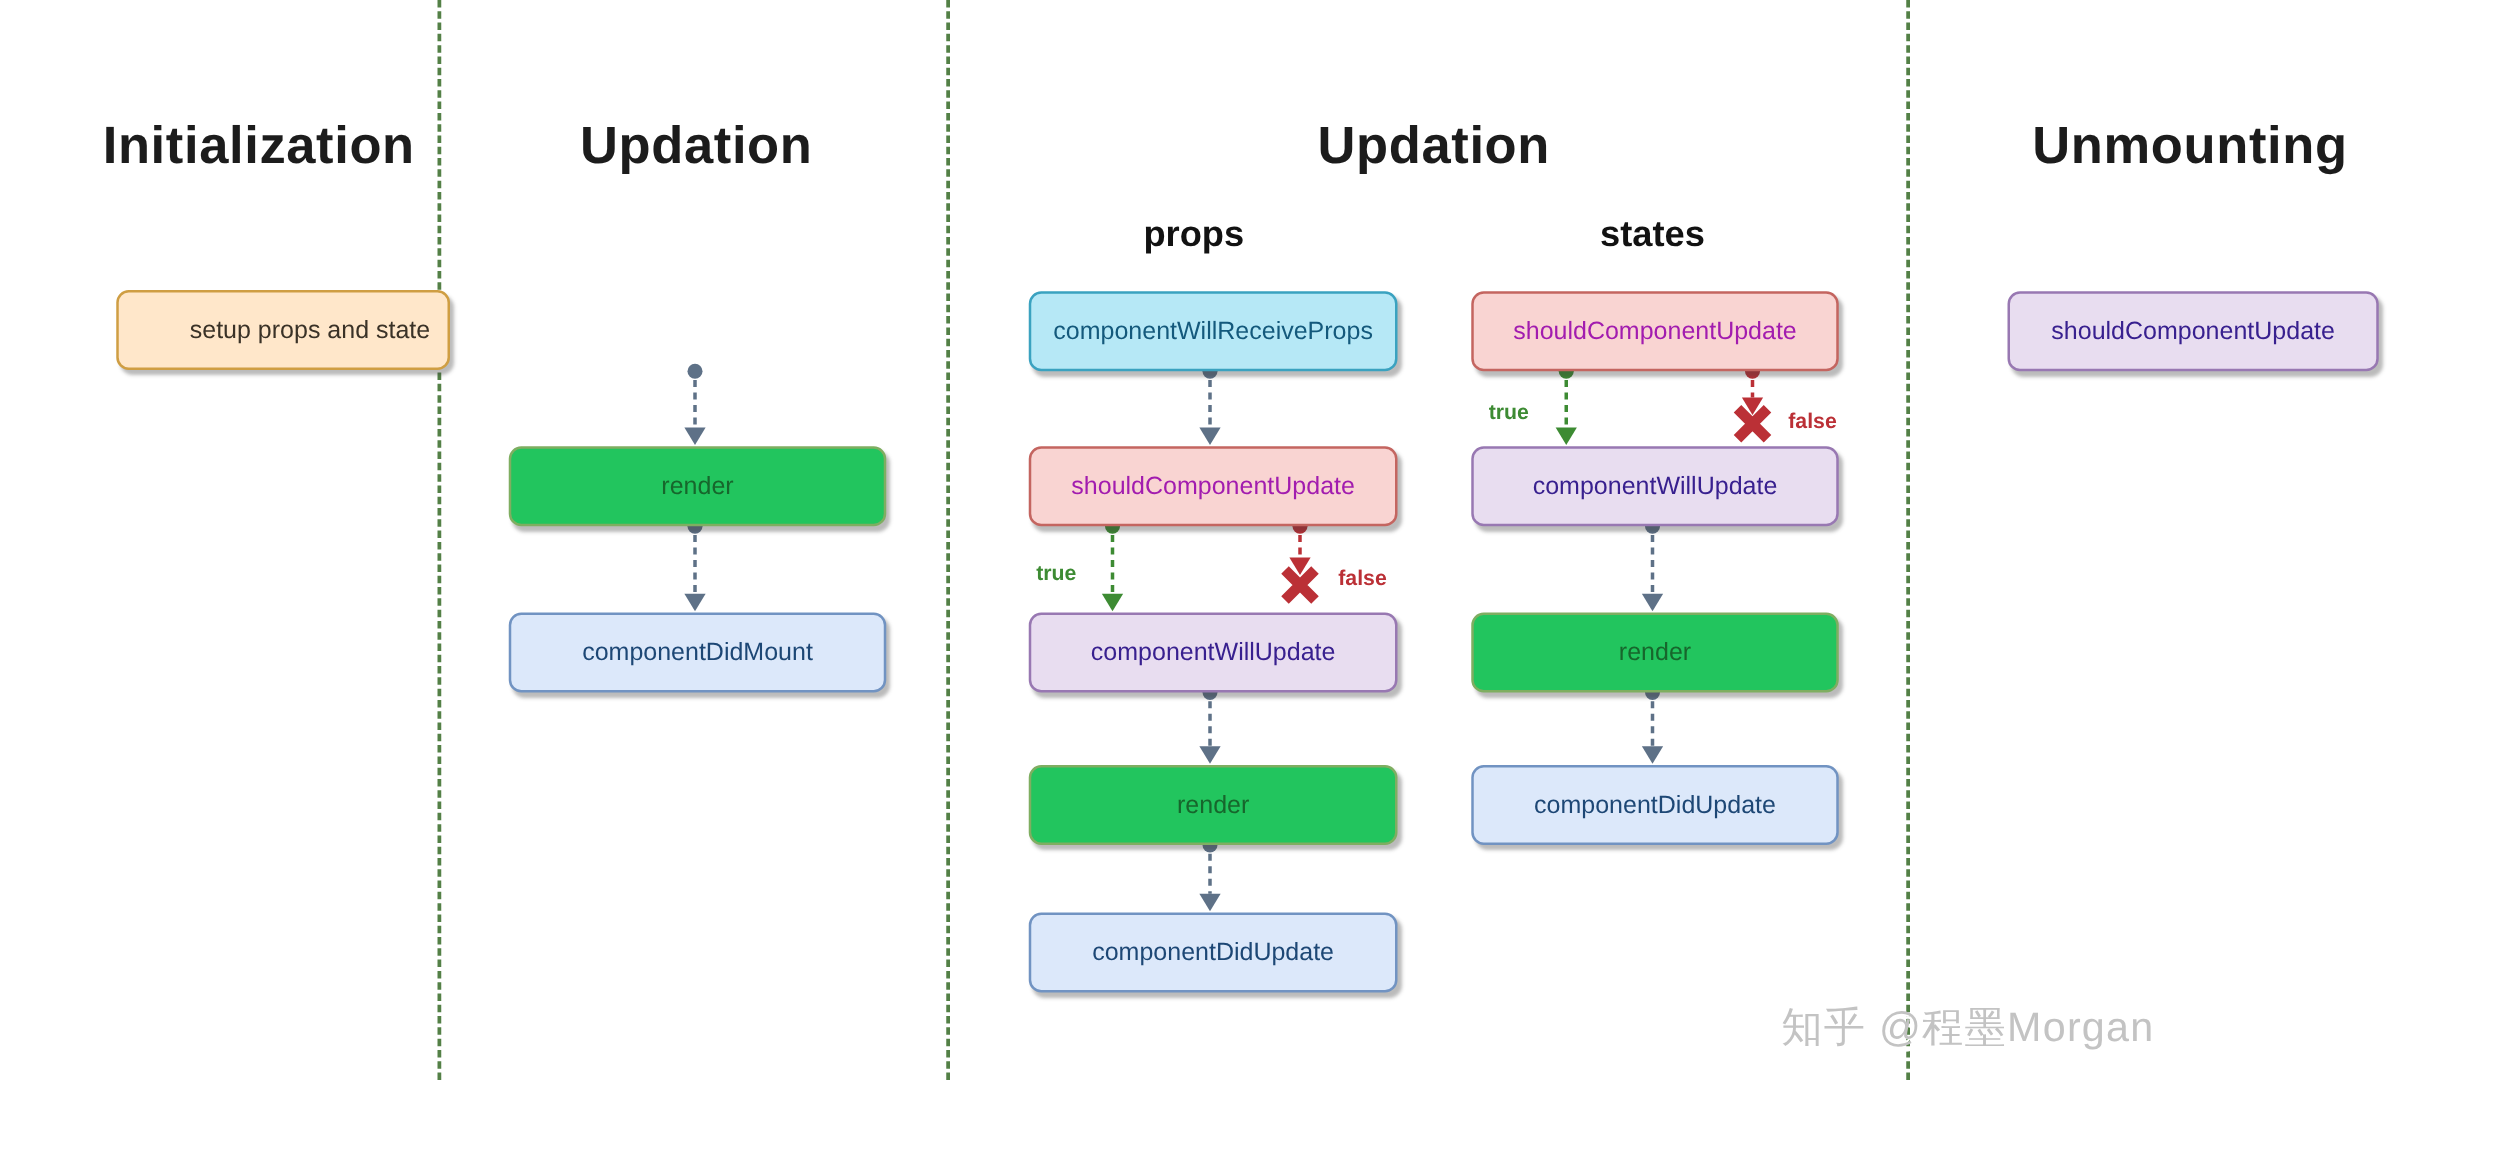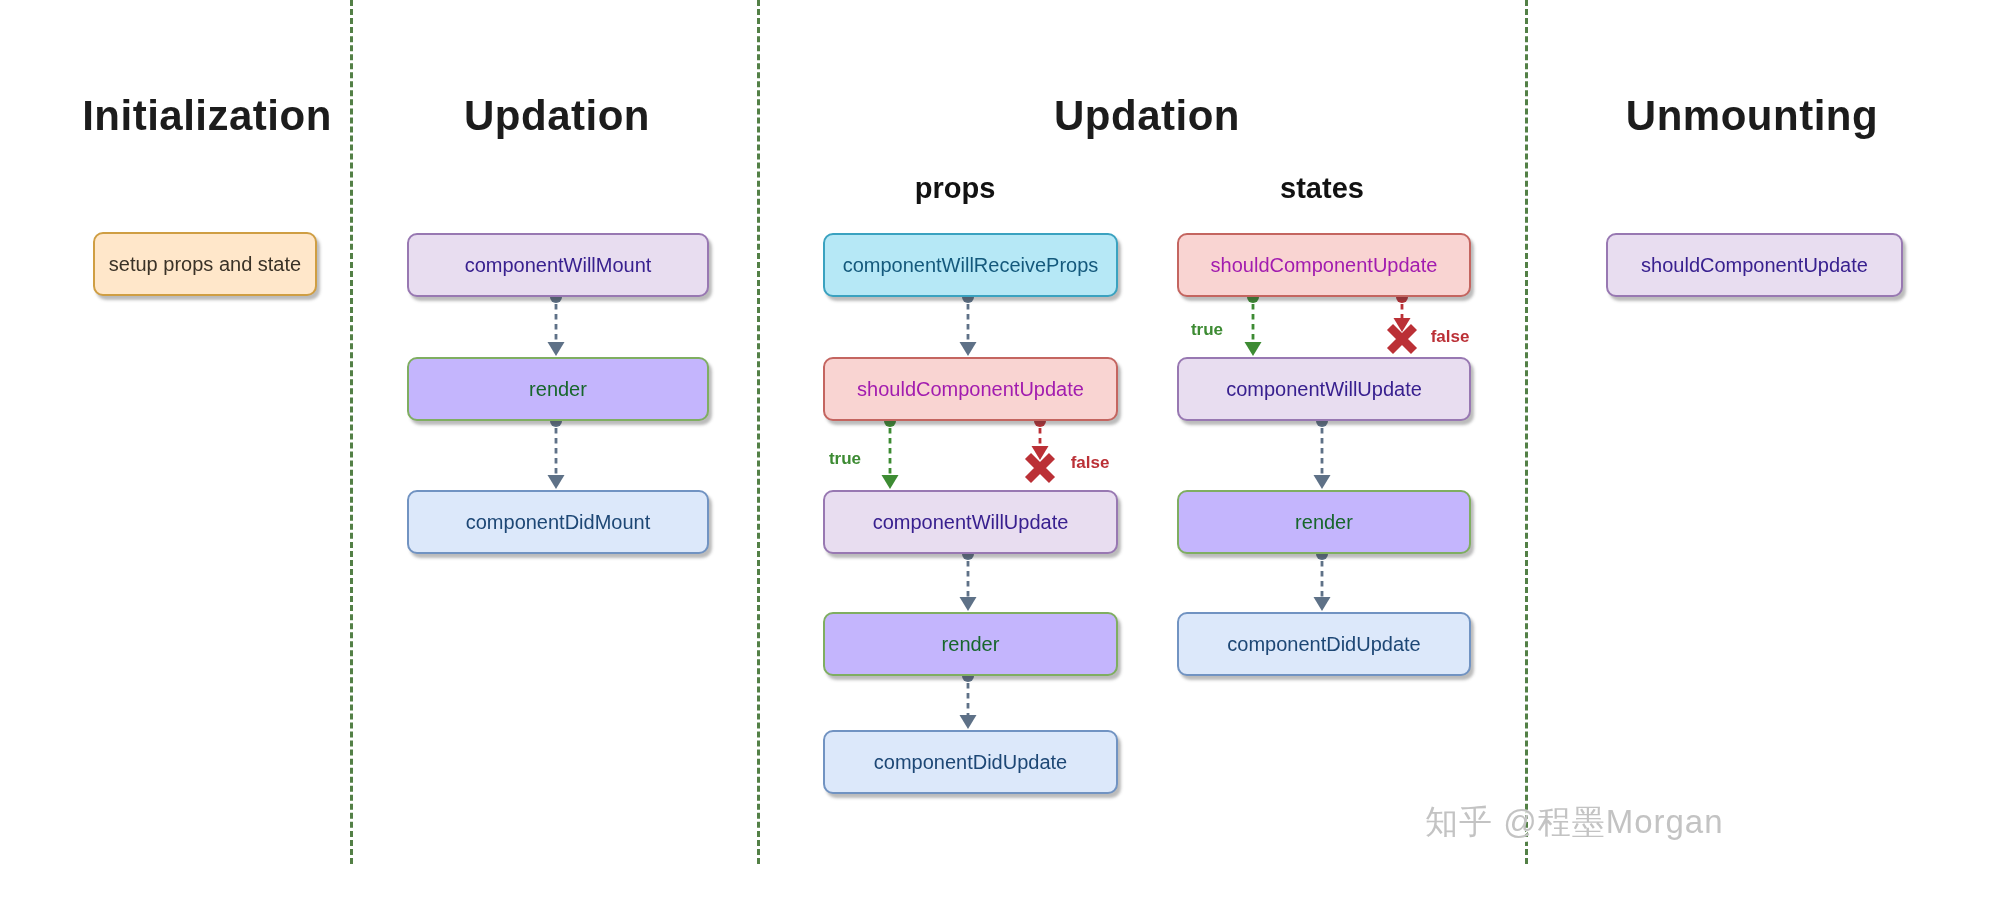--- a/index.html
+++ b/index.html
@@ -14,23 +14,23 @@
   }
   .col-heading{
     position:absolute;transform:translateX(-50%);white-space:nowrap;
     font-size:29px;font-weight:600;color:#121212;
   }
   .node{
     position:absolute;display:flex;align-items:center;justify-content:center;
     border-radius:10px;border:2.5px solid;font-size:20px;font-weight:500;
     box-shadow:3px 4px 3px rgba(60,60,60,0.35);text-align:center;white-space:nowrap;
   }
-  .style-orange{background:#ffe7ca;border-color:#cf9e43;color:#3a3227;}
+  .style-orange{background:#ffe7ca;border-color:#cf9e43;color:#3a3227;padding-left:43px;}
   .style-purple{background:#e8ddf0;border-color:#9878b2;color:#38208f;}
-  .style-green {background:#c4b5fd;border-color:#7fae61;color:#17662c;}
+  .style-green {background:#22c55e;border-color:#7fae61;color:#17662c;}
   .style-blue  {background:#dce8fa;border-color:#7193c2;color:#1d4775;}
   .style-cyan  {background:#b6e8f6;border-color:#3aa2c0;color:#14597c;}
   .style-red   {background:#f9d4d2;border-color:#c46560;color:#a21caf;}
   .branch-label{
     position:absolute;transform:translate(-50%,-50%);white-space:nowrap;
     font-size:17px;font-weight:600;
   }
   .branch-label.true{color:#3d8b33;}
   .branch-label.false{color:#bb3036;}
   #edge-layer{position:absolute;left:0;top:0;}
@@ -113,23 +113,20 @@
 
   <div class="branch-label true" style="left:845px;top:459px">true</div>
   <div class="branch-label false" style="left:1090px;top:463px">false</div>
   <div class="branch-label true" style="left:1207px;top:330px">true</div>
   <div class="branch-label false" style="left:1450px;top:337px">false</div>
 
   <div class="node style-orange" style="left:93px;top:232px;width:220px;height:60px">
     <span>setup props and state</span>
   </div>
 
-  <div class="node style-purple" style="left:407px;top:233px;width:298px;height:60px">
-    <span>componentWillMount</span>
-  </div>
   <div class="node style-green" style="left:407px;top:357px;width:298px;height:60px">
     <span>render</span>
   </div>
   <div class="node style-cyan" style="left:823px;top:233px;width:291px;height:60px">
     <span>componentWillReceiveProps</span>
   </div>
 
   <div class="node style-blue" style="left:407px;top:490px;width:298px;height:60px">
     <span>componentDidMount</span>
   </div>

